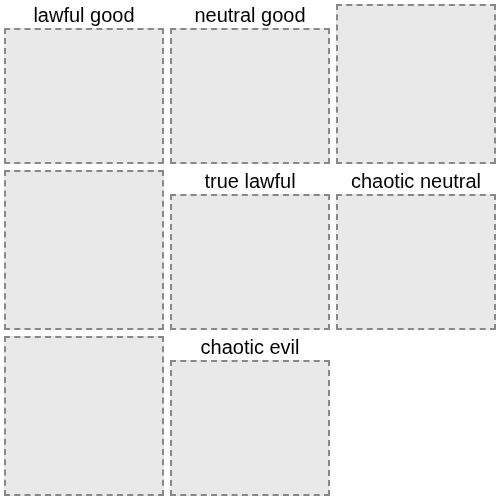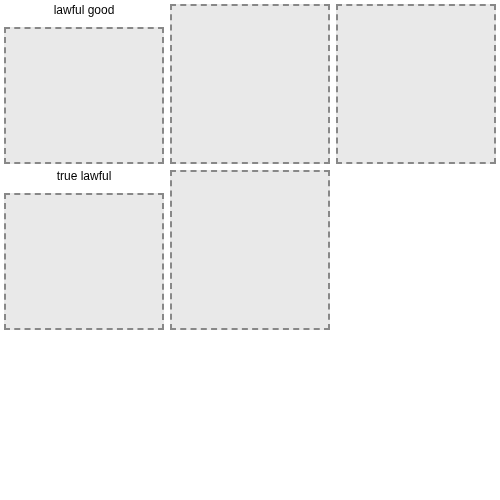--- a/index.html
+++ b/index.html
@@ -17,58 +17,70 @@
       width: 100%;
       height: 100%;
       gap: 6px;
     }
     .cell {
       display: flex;
       flex-direction: column;
       align-items: center;
     }
     .cell-label {
-      font-size: 12px;
+      font-size: 20px;
       color: #000;
       text-align: center;
       line-height: 1.1;
-      padding-bottom: 10px;
+      padding-bottom: 2px;
       white-space: nowrap;
     }
     .cell-box {
       flex: 1;
       width: 100%;
       background: #e9e9e9;
       border: 2px dashed #888;
     }
   </style>
 </head>
 <body>
 
 <div class="grid">
 
   <div class="cell">
     <div class="cell-label">lawful good</div>
     <div class="cell-box"></div>
   </div>
 
+  <div class="cell">
+    <div class="cell-label">neutral good</div>
+    <div class="cell-box"></div>
+  </div>
 
   <div class="cell">
     <div class="cell-box"></div>
   </div>
 
   <div class="cell">
     <div class="cell-box"></div>
   </div>
 
   <div class="cell">
     <div class="cell-label">true lawful</div>
     <div class="cell-box"></div>
   </div>
 
+  <div class="cell">
+    <div class="cell-label">chaotic neutral</div>
+    <div class="cell-box"></div>
+  </div>
 
 
   <div class="cell">
     <div class="cell-box"></div>
   </div>
 
+  <div class="cell">
+    <div class="cell-label">chaotic evil</div>
+    <div class="cell-box"></div>
+  </div>
 
 </div>
 
 </body></html>

